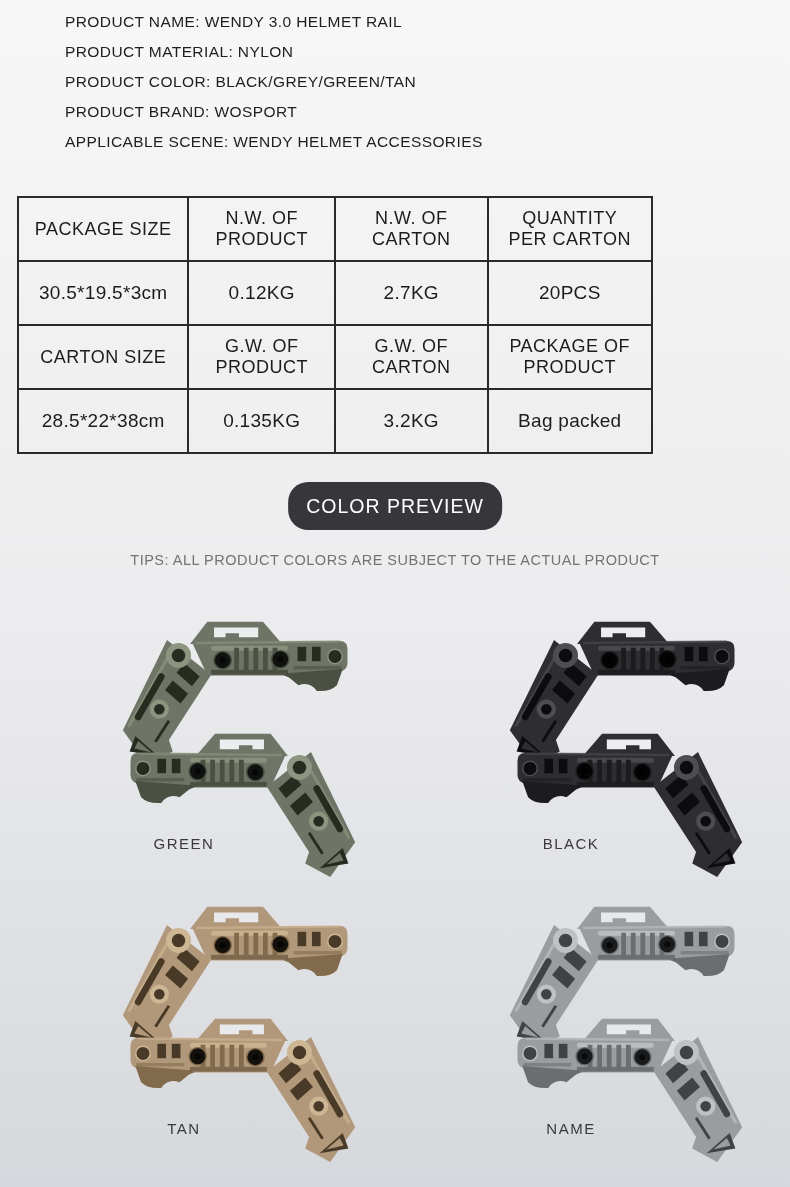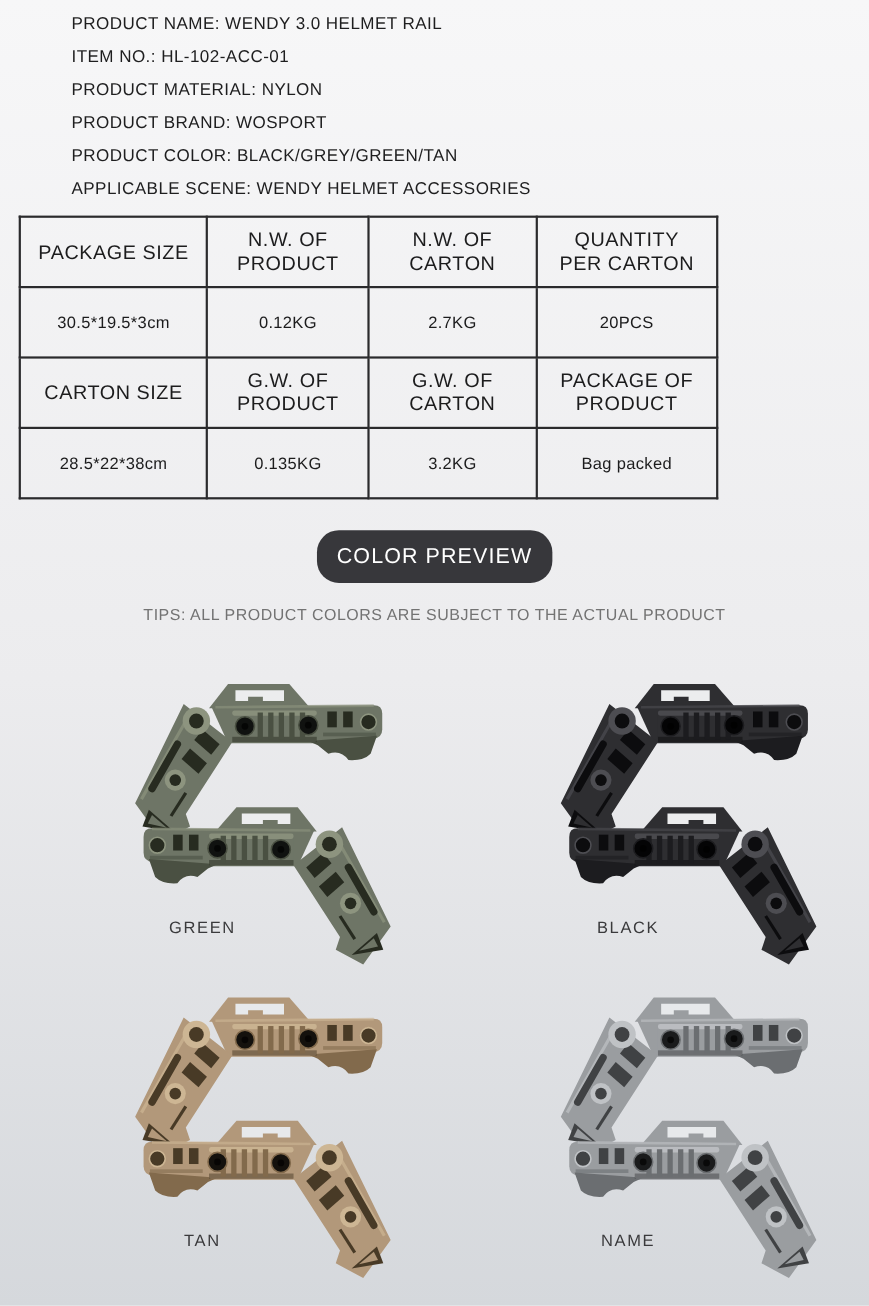--- a/index.html
+++ b/index.html
@@ -15,21 +15,21 @@
     color:#1e1e1f;white-space:nowrap;margin-left:48px;
   }
   
   .spec{position:absolute;left:17px;top:196px;width:636px;border-collapse:collapse;table-layout:fixed;}
   .spec td{
     border:2px solid #2a2a2c;height:62px;text-align:center;vertical-align:middle;
     color:#1c1c1d;padding:0 4px;
   }
   .spec .h td{font-size:18px;letter-spacing:.5px;}
   .spec .h .cin{white-space:pre-line;line-height:21px;}
-  .spec .v td{font-size:15px;letter-spacing:.3px;}
+  .spec .v td{font-size:19px;letter-spacing:.3px;}
   .c0{width:27%;} .c1{width:23%;} .c2{width:24%;} .c3{width:26%;}
   
   .preview-btn{
     position:absolute;top:482px;left:50%;transform:translateX(-50%);
     min-width:206px;height:48px;line-height:48px;border-radius:20px;
     background:var(--bg,#37373b);color:var(--text,#fff);
     text-align:left;font-size:19.5px;letter-spacing:1px;padding:0 18px;box-sizing:border-box;
   }
   .tips{
     position:absolute;top:552px;left:0;width:100%;text-align:center;
@@ -98,24 +98,23 @@
       <circle cx="62" cy="44" r="13" fill="var(--light)"></circle>
       <circle cx="62" cy="44" r="7" fill="var(--deep)"></circle>
       <circle cx="42" cy="100" r="10" fill="var(--light)"></circle>
       <circle cx="42" cy="100" r="5.5" fill="var(--deep)"></circle>
     </g>
   </defs>
 </svg>
 
 <section class="info">
   <div class="info-line">PRODUCT NAME: WENDY 3.0 HELMET RAIL</div>
-  <div class="info-line">ITEM NO.: HL-102-ACC-01</div>
   <div class="info-line">PRODUCT MATERIAL: NYLON</div>
+  <div class="info-line">PRODUCT COLOR: BLACK/GREY/GREEN/TAN</div>
   <div class="info-line">PRODUCT BRAND: WOSPORT</div>
-  <div class="info-line">PRODUCT COLOR: BLACK/GREY/GREEN/TAN</div>
   <div class="info-line">APPLICABLE SCENE: WENDY HELMET ACCESSORIES</div>
 </section>
 
 <table class="spec">
   <tbody>
       <tr class="h">
     <td class="c0"><span class="cin">PACKAGE SIZE</span></td>
     <td class="c1"><span class="cin">N.W. OF
 PRODUCT</span></td>
     <td class="c2"><span class="cin">N.W. OF

